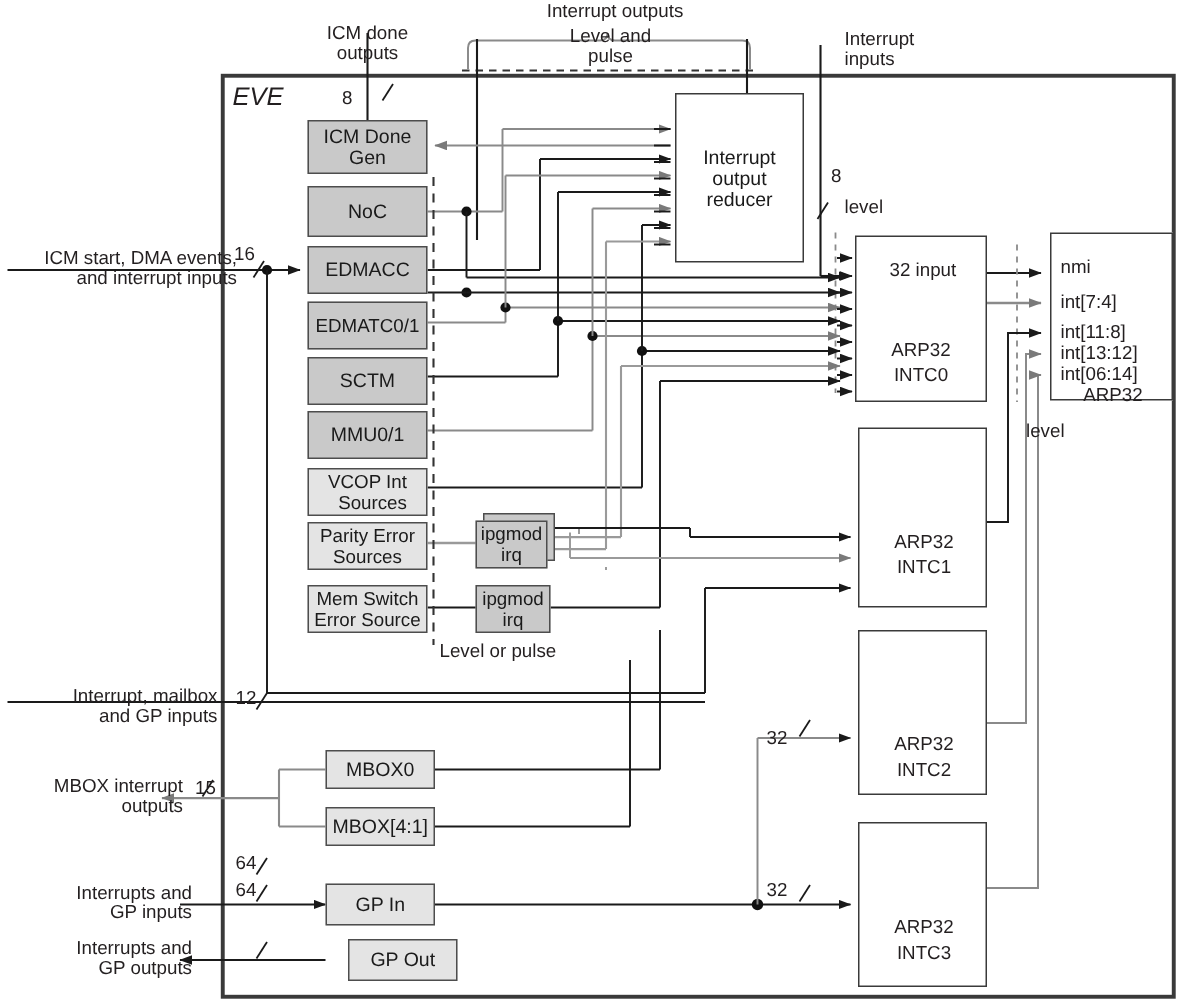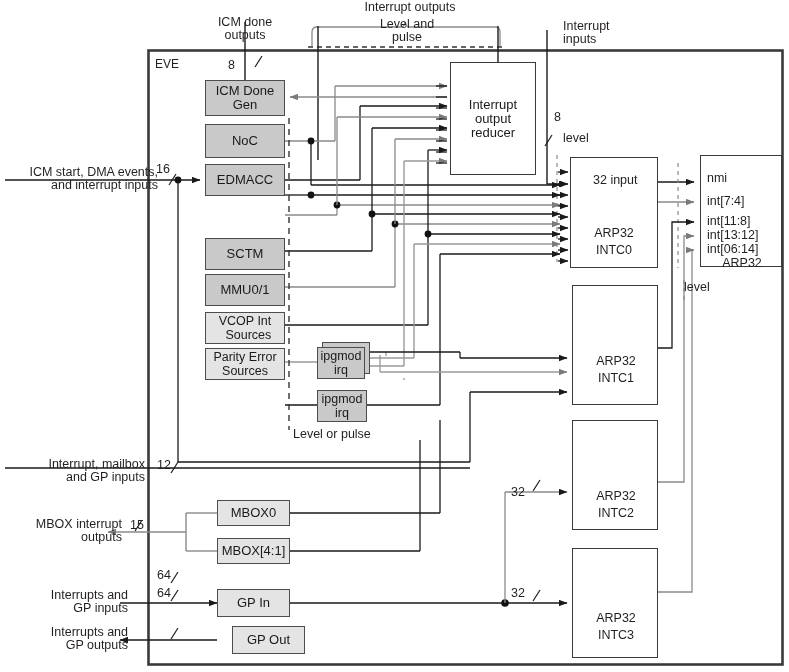--- a/index.html
+++ b/index.html
@@ -193,24 +193,26 @@
 
     <path d="M584,172 L578,172 L578,258 L584,258" fill="none" stroke="#1a1a1a" stroke-width="1.4"></path>
     <path d="M578,181 L590,181" stroke="#1a1a1a" stroke-width="1.4" fill="none"></path>
 
     <path d="M289,118 L289,430" stroke="#333" stroke-width="1.4" stroke-dasharray="6,5" fill="none"></path>
   </svg>
 
   <div class="blk" style="left:205px;top:80px;width:80px;height:36px;">ICM Done<br>Gen</div>
   <div class="blk" style="left:205px;top:124px;width:80px;height:34px;">NoC</div>
   <div class="blk" style="left:205px;top:164px;width:80px;height:32px;text-align:right;">EDMACC</div>
+  <div class="blk small" style="left:205px;top:201px;width:80px;height:32px;">EDMATC0/1</div>
   <div class="blk" style="left:205px;top:238px;width:80px;height:32px;">SCTM</div>
   <div class="blk" style="left:205px;top:274px;width:80px;height:32px;">MMU0/1</div>
   <div class="blk lite small" style="left:205px;top:312px;width:80px;height:32px;text-align:right;">VCOP Int<br>Sources</div>
   <div class="blk lite small" style="left:205px;top:348px;width:80px;height:32px;">Parity Error<br>Sources</div>
+  <div class="blk lite small" style="left:205px;top:390px;width:80px;height:32px;">Mem Switch<br>Error Source</div>
 
   <div class="blk" style="left:322px;top:342px;width:48px;height:32px;z-index:1;"></div>
   <div class="blk small" style="left:317px;top:347px;width:48px;height:32px;z-index:2;">ipgmod<br>irq</div>
   <div class="blk small" style="left:317px;top:390px;width:50px;height:32px;">ipgmod<br>irq</div>
 
   <div class="blk wht" style="left:450px;top:62px;width:86px;height:113px;">Interrupt<br>output<br>reducer</div>
 
   <div class="blk wht" style="left:570px;top:157px;width:88px;height:111px;"></div>
   <div class="lbl" style="left:593px;top:174px;">32 input</div>
   <div class="lbl c" style="left:576px;top:227px;width:76px;">ARP32</div>
@@ -235,21 +237,21 @@
   <div class="blk wht" style="left:572px;top:548px;width:86px;height:110px;"></div>
   <div class="lbl c" style="left:578px;top:612px;width:76px;">ARP32</div>
   <div class="lbl c" style="left:578px;top:629px;width:76px;">INTC3</div>
 
   <div class="blk lite" style="left:217px;top:500px;width:73px;height:26px;">MBOX0</div>
   <div class="blk lite" style="left:217px;top:538px;width:73px;height:26px;">MBOX[4:1]</div>
 
   <div class="blk lite" style="left:217px;top:589px;width:73px;height:28px;">GP In</div>
   <div class="blk lite" style="left:232px;top:626px;width:73px;height:28px;">GP Out</div>
 
-  <div class="lbl" style="left:155px;top:58px;font-size:12px;">EVE</div>
+  <div class="lbl" style="left:155px;top:58px;font-size:17px;font-style:italic;">EVE</div>
 
   <div class="lbl c" style="left:180px;top:16px;width:130px;">ICM done<br>outputs</div>
 
   <div class="lbl c" style="left:330px;top:1px;width:160px;">Interrupt outputs</div>
 
   <div class="lbl c" style="left:337px;top:18px;width:140px;">Level and<br>pulse</div>
 
   <div class="lbl" style="left:563px;top:20px;">Interrupt<br>inputs</div>
 
   <div class="lbl r" style="left:0px;top:166px;width:158px;">ICM start, DMA events,<br>and interrupt inputs</div>

